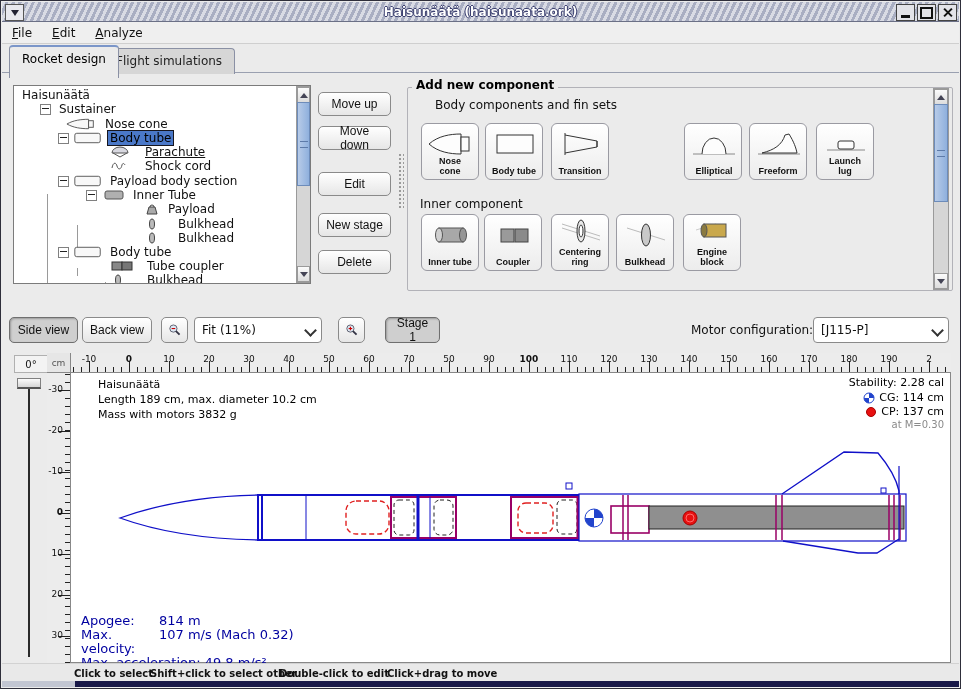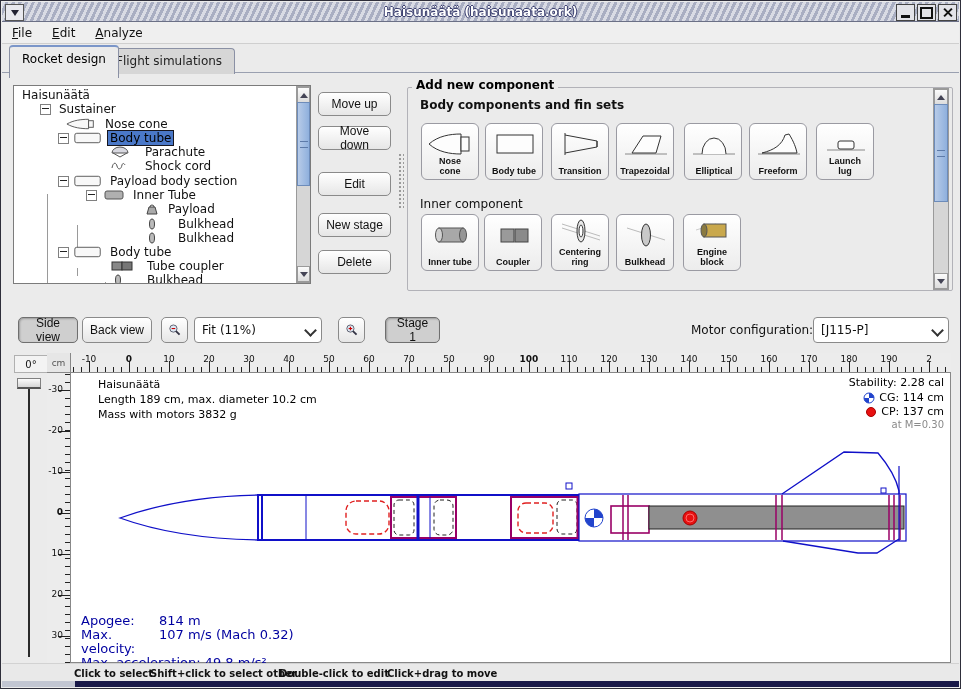--- a/index.html
+++ b/index.html
@@ -148,21 +148,21 @@
         </svg>
       <span class="tlabel" style="margin-left:5px;">Nose cone</span>
       </div>
     <div class="trow" style="left:44px;top:45px;">
       <span class="expander"></span>
       <svg width="32" height="12" viewBox="0 0 34 12" style="margin-left:3px;">
           <rect x="3" y="1" width="27" height="10" rx="2" fill="#f8f8f8" stroke="#555"></rect>
         </svg>
       <span class="tlabel sel" style="margin-left:4px;">Body tube</span>
       </div>
-    <div class="trow" style="left:96px;top:59px;">
+    <div class="trow" style="left:96px;top:59px;text-decoration:underline;">
       <svg width="20" height="12" viewBox="0 0 20 12">
           <path d="M2,7 A8,6 0 0 1 18,7 Z" fill="#d8d8e0" stroke="#555"></path>
           <path d="M3,7 L10,11 L17,7" fill="none" stroke="#555"></path>
         </svg>
       <span class="tlabel" style="margin-left:13px;">Parachute</span>
       </div>
     <div class="trow" style="left:96px;top:73px;">
       <svg width="18" height="12" viewBox="0 0 16 12">
           <path d="M1,8 C2,2 5,2 6,6 C7,10 10,10 11,5 C11.5,3 13,3 14,5" fill="none" stroke="#555"></path>
         </svg>
@@ -247,47 +247,40 @@
   <button class="btn" style="left:317px;top:212px;width:73px;height:24px;">
       <span>New stage</span>
     </button>
   <button class="btn" style="left:317px;top:249px;width:73px;height:24px;">
       <span>Delete</span>
     </button>
   <div class="dotted-sep"></div>
 
   <div class="group"></div>
   <div class="group-title">Add new component</div>
-  <div class="sec-label" style="left:419px;top:97px;font-weight:bold;">Body components and fin sets</div>
+  <div class="sec-label" style="left:434px;top:97px;">Body components and fin sets</div>
 
   <button class="pbtn" style="left:420px;top:122px;">
     <svg width="50" height="34" viewBox="0 0 50 34">
         <path d="M3,17 C12,9 24,7 35,7 L35,27 C24,27 12,25 3,17 Z" fill="#fdfdfd" stroke="#333"></path>
         <rect x="35" y="10" width="8" height="14" fill="#fdfdfd" stroke="#333"></rect>
       </svg>
     <span class="plabel">Nose cone</span>
     </button>
   <button class="pbtn" style="left:484px;top:122px;">
     <svg width="50" height="34" viewBox="0 0 50 34">
         <rect x="7" y="8" width="36" height="18" fill="#fdfdfd" stroke="#333"></rect>
       </svg>
     <span class="plabel">Body tube</span>
     </button>
   <button class="pbtn" style="left:550px;top:122px;">
     <svg width="50" height="34" viewBox="0 0 50 34">
         <path d="M9,6 L9,28 M9,8 C20,10 30,12 41,14 L41,20 C30,22 20,24 9,26 M41,14 L41,20" fill="none" stroke="#333"></path>
       </svg>
     <span class="plabel">Transition</span>
-    </button>
-  <button class="pbtn" style="left:615px;top:122px;">
-    <svg width="50" height="34" viewBox="0 0 50 34">
-        <path d="M4,27 L46,27" stroke="#888"></path>
-        <path d="M11,26 L22,9 L40,9 L35,26 Z" fill="#fdfdfd" stroke="#333"></path>
-      </svg>
-    <span class="plabel">Trapezoidal</span>
     </button>
   <button class="pbtn" style="left:683px;top:122px;padding-left:8px;">
     <svg width="50" height="34" viewBox="0 0 50 34">
         <path d="M4,27 L46,27" stroke="#888"></path>
         <path d="M13,27 A12,16 0 0 1 37,27" fill="#fdfdfd" stroke="#333"></path>
       </svg>
     <span class="plabel">Elliptical</span>
     </button>
   <button class="pbtn" style="left:748px;top:122px;">
     <svg width="50" height="34" viewBox="0 0 50 34">
@@ -350,21 +343,21 @@
         <div class="tri-up"></div>
       </div>
     <div class="thumb" style="top:15px;height:96px;">
         <div class="grip"></div>
       </div>
     <div class="sb-btn" style="bottom:0;">
         <div class="tri-dn"></div>
       </div>
   </div>
 
-  <button class="btn pressed" style="left:17px;top:316px;width:60px;height:26px;">
+  <button class="btn pressed" style="left:8px;top:316px;width:69px;height:26px;">
       <span>Side view</span>
     </button>
   <button class="btn" style="left:81px;top:316px;width:70px;height:26px;">
       <span>Back view</span>
     </button>
   <button class="btn" style="left:160px;top:316px;width:27px;height:26px;">
     <svg width="18" height="18" viewBox="0 0 18 18">
         <circle cx="7.5" cy="7" r="5" fill="#dce8f4" stroke="#334"></circle>
         <line x1="11" y1="10.5" x2="16" y2="15.5" stroke="#334" stroke-width="2.5"></line>
         <line x1="5" y1="7" x2="10" y2="7" stroke="#c00" stroke-width="1.5"></line>

